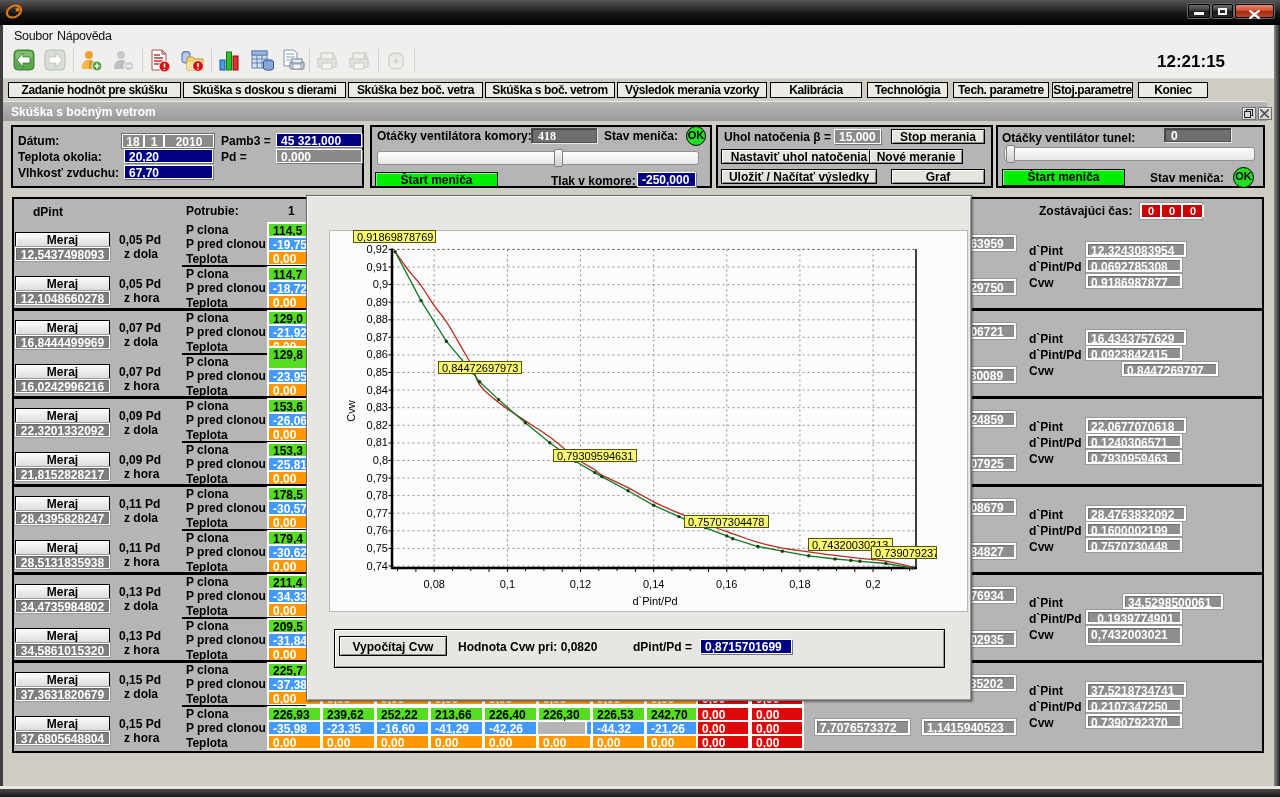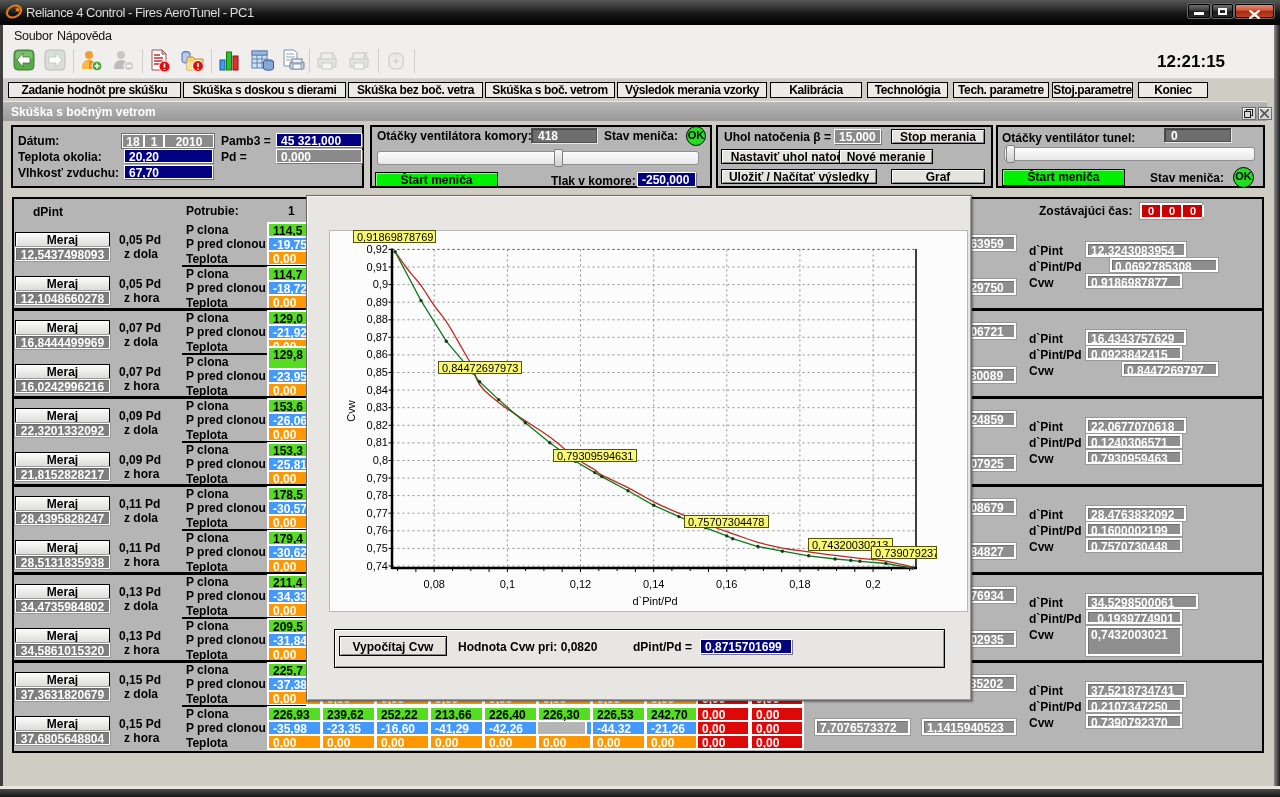--- a/index.html
+++ b/index.html
@@ -57,21 +57,20 @@
 .plotpanel{left:22px;top:34px;width:639px;height:382px;background:#fcfcfc;border:1px solid #b8b8b8}
 .grp{left:27px;top:433px;width:611px;height:39px;border:1.5px solid #000;box-shadow:inset 1px 1px 0 #fff,inset -1px -1px 0 #999}
 .tip{height:13px;background:#f8f875;border:1px solid #55550a;color:#000;font-size:11px;line-height:12px;padding-left:3px;white-space:nowrap;overflow:hidden}
 </style></head>
 <body>
 <div class="titlebar">
     <svg width="18" height="15" viewBox="0 0 18 15" style="position:absolute;left:5px;top:4px">
       <ellipse cx="9" cy="7.5" rx="7.5" ry="5.5" fill="none" stroke="#e07818" stroke-width="2.2" transform="rotate(-28 9 7.5)"></ellipse>
       <path d="M12.5 2.5 L13.6 4.6 L15.8 5 L13.9 6.2 L14.2 8.4 L12.4 6.9 L10.3 7.8 L11.2 5.8 L9.9 4 L12 4.5 Z" fill="#e8860f"></path>
     </svg>
-    <span class="wtitle">Reliance 4 Control - Fires AeroTunel - PC1</span>
     <div class="wbtn" style="left:1188px;width:22px">
       <div class="glymin"></div>
     </div>
     <div class="wbtn" style="left:1212px;width:21px">
       <div class="glymax"></div>
     </div>
     <div class="wbtn wclose" style="left:1235px;width:39px"><svg width="11" height="9" viewBox="0 0 11 9" style="margin-top:2px">
         <path d="M1 0 L5.5 3 L10 0 L11 1 L7 4.5 L11 8 L10 9 L5.5 6 L1 9 L0 8 L4 4.5 L0 1 Z" fill="#fff" stroke="#fff" stroke-width="0.6"></path>
       </svg></div>
   </div>
@@ -202,35 +201,35 @@
 <div class="lab" style="left:18px;top:150px;width:110px;height:13px;">Teplota okolia:</div>
 <div class="navy" style="left:124px;top:149px;width:89px;height:14px;">20,20</div>
 <div class="lab" style="left:18px;top:166px;width:130px;height:13px;">Vlhkosť zvduchu:</div>
 <div class="navy" style="left:124px;top:165px;width:89px;height:14px;">67,70</div>
 <div class="lab" style="left:221px;top:134px;width:70px;height:13px;">Pamb3 =</div>
 <div class="navy" style="left:276px;top:133px;width:86px;height:14px;">45 321,000</div>
 <div class="lab" style="left:221px;top:150px;width:50px;height:13px;">Pd =</div>
 <div class="gfield" style="left:276px;top:149px;width:86px;height:14px;">0,000</div>
 <div class="panel" style="left:370px;top:125px;width:342px;height:63px;"></div>
 <div class="lab" style="left:377px;top:129px;width:160px;height:13px;">Otáčky ventilátora komory:</div>
-<div class="dfield2" style="left:531px;top:128px;width:66px;height:15px;">418</div>
+<div class="dfield2" style="left:531px;top:128px;width:66px;height:15px;font-family:Liberation Serif, serif;">418</div>
 <div class="lab" style="left:604px;top:129px;width:80px;height:13px;">Stav meniča:</div>
 <div class="okc" style="left:686px;top:126px;width:20px;height:20px;">OK</div>
 <div class="slider" style="left:377px;top:151px;width:322px;height:14px;">
     <div class="thumb" style="left:176px"></div>
   </div>
 <div class="greenbtn" style="left:375px;top:172px;width:123px;height:15px;">Štart meniča</div>
 <div class="lab" style="left:551px;top:174px;width:90px;height:13px;">Tlak v komore:</div>
 <div class="navy" style="left:637px;top:172px;width:59px;height:15px;">-250,000</div>
 <div class="panel" style="left:716px;top:125px;width:277px;height:63px;"></div>
 <div class="lab" style="left:724px;top:130px;width:120px;height:13px;">Uhol natočenia β =</div>
 <div class="gfield" style="left:834px;top:129px;width:47px;height:15px;">15,000</div>
 <div class="btn3d" style="left:891px;top:129px;width:94px;height:15px;">Stop merania</div>
 <div class="btn3d" style="left:721px;top:149px;width:156px;height:15px;">Nastaviť uhol natočenia</div>
-<div class="btn3d" style="left:839px;top:149px;width:94px;height:15px;">Nové meranie</div>
+<div class="btn3d" style="left:869px;top:149px;width:94px;height:15px;">Nové meranie</div>
 <div class="btn3d" style="left:721px;top:169px;width:156px;height:15px;">Uložiť / Načítať výsledky</div>
 <div class="btn3d" style="left:891px;top:169px;width:94px;height:15px;">Graf</div>
 <div class="panel" style="left:996px;top:125px;width:269px;height:63px;"></div>
 <div class="lab" style="left:1002px;top:131px;width:160px;height:13px;">Otáčky ventilátor tunel:</div>
 <div class="dfield2" style="left:1164px;top:128px;width:67px;height:14px;">0</div>
 <div class="slider" style="left:1004px;top:147px;width:251px;height:14px;">
     <div class="thumb" style="left:1px"></div>
   </div>
 <div class="greenbtn" style="left:1002px;top:169px;width:123px;height:17px;">Štart meniča</div>
 <div class="lab" style="left:1150px;top:171px;width:80px;height:13px;">Stav meniča:</div>
@@ -709,21 +708,21 @@
 <div class="cr" style="left:698px;top:722px;width:50px;height:12px;">0,00</div>
 <div class="cr" style="left:698px;top:736px;width:50px;height:12px;">0,00</div>
 <div class="cr" style="left:752px;top:708px;width:50px;height:12px;">0,00</div>
 <div class="cr" style="left:752px;top:722px;width:50px;height:12px;">0,00</div>
 <div class="cr" style="left:752px;top:736px;width:50px;height:12px;">0,00</div>
 <div class="mval2" style="left:815px;top:719px;width:95px;height:16px;">7,7076573372</div>
 <div class="mval2" style="left:922px;top:719px;width:94px;height:16px;">1,1415940523</div>
 <div class="lab" style="left:1029px;top:244px;width:60px;height:13px;">d`Pint</div>
 <div class="mval2" style="left:1086px;top:242px;width:100px;height:15px;">12,3243083954</div>
 <div class="lab" style="left:1029px;top:260px;width:70px;height:13px;">d`Pint/Pd</div>
-<div class="mval2" style="left:1110px;top:258px;width:108px;height:14px;">0,0692785308</div>
+<div class="mval2" style="left:1086px;top:258px;width:96px;height:14px;">0,0692785308</div>
 <div class="lab" style="left:1029px;top:276px;width:40px;height:13px;">Cvw</div>
 <div class="mval2" style="left:1086px;top:274px;width:96px;height:14px;">0,9186987877</div>
 <div class="lab" style="left:1029px;top:332px;width:60px;height:13px;">d`Pint</div>
 <div class="mval2" style="left:1086px;top:330px;width:100px;height:15px;">16,4343757629</div>
 <div class="lab" style="left:1029px;top:348px;width:70px;height:13px;">d`Pint/Pd</div>
 <div class="mval2" style="left:1086px;top:346px;width:96px;height:14px;">0,0923842415</div>
 <div class="lab" style="left:1029px;top:364px;width:40px;height:13px;">Cvw</div>
 <div class="mval2" style="left:1086px;top:362px;width:96px;height:14px;margin-left:36px;">0,8447269797</div>
 <div class="lab" style="left:1029px;top:420px;width:60px;height:13px;">d`Pint</div>
 <div class="mval2" style="left:1086px;top:418px;width:100px;height:15px;">22,0677070618</div>
@@ -731,25 +730,25 @@
 <div class="mval2" style="left:1086px;top:434px;width:96px;height:14px;">0,1240306571</div>
 <div class="lab" style="left:1029px;top:452px;width:40px;height:13px;">Cvw</div>
 <div class="mval2" style="left:1086px;top:450px;width:96px;height:14px;">0,7930959463</div>
 <div class="lab" style="left:1029px;top:508px;width:60px;height:13px;">d`Pint</div>
 <div class="mval2" style="left:1086px;top:506px;width:100px;height:15px;">28,4763832092</div>
 <div class="lab" style="left:1029px;top:524px;width:70px;height:13px;">d`Pint/Pd</div>
 <div class="mval2" style="left:1086px;top:522px;width:96px;height:14px;">0,1600002199</div>
 <div class="lab" style="left:1029px;top:540px;width:40px;height:13px;">Cvw</div>
 <div class="mval2" style="left:1086px;top:538px;width:96px;height:14px;">0,7570730448</div>
 <div class="lab" style="left:1029px;top:596px;width:60px;height:13px;">d`Pint</div>
-<div class="mval2" style="left:1086px;top:594px;width:112px;height:15px;">34,5298500061</div>
+<div class="mval2" style="left:1123px;top:594px;width:100px;height:15px;">34,5298500061</div>
 <div class="lab" style="left:1029px;top:612px;width:70px;height:13px;">d`Pint/Pd</div>
 <div class="mval2" style="left:1086px;top:610px;width:96px;height:14px;text-align:center;">0,1939774901</div>
 <div class="lab" style="left:1029px;top:628px;width:40px;height:13px;">Cvw</div>
-<div class="mval2" style="left:1086px;top:626px;width:96px;height:30px;">0,7432003021</div>
+<div class="mval2" style="left:1086px;top:626px;width:96px;height:19px;">0,7432003021</div>
 <div class="lab" style="left:1029px;top:684px;width:60px;height:13px;">d`Pint</div>
 <div class="mval2" style="left:1086px;top:682px;width:100px;height:15px;">37,5218734741</div>
 <div class="lab" style="left:1029px;top:700px;width:70px;height:13px;">d`Pint/Pd</div>
 <div class="mval2" style="left:1086px;top:698px;width:96px;height:14px;">0,2107347250</div>
 <div class="lab" style="left:1029px;top:716px;width:40px;height:13px;">Cvw</div>
 <div class="mval2" style="left:1086px;top:714px;width:96px;height:14px;">0,7390792370</div>
 <div class="dialog">
     <div class="plotpanel">
       <svg width="639" height="382" viewBox="0 0 639 382" style="position:absolute;left:0;top:0">
         <line x1="62.5" y1="335.0" x2="586" y2="335.0" stroke="#909090" stroke-width="1" stroke-dasharray="2,3"></line>

